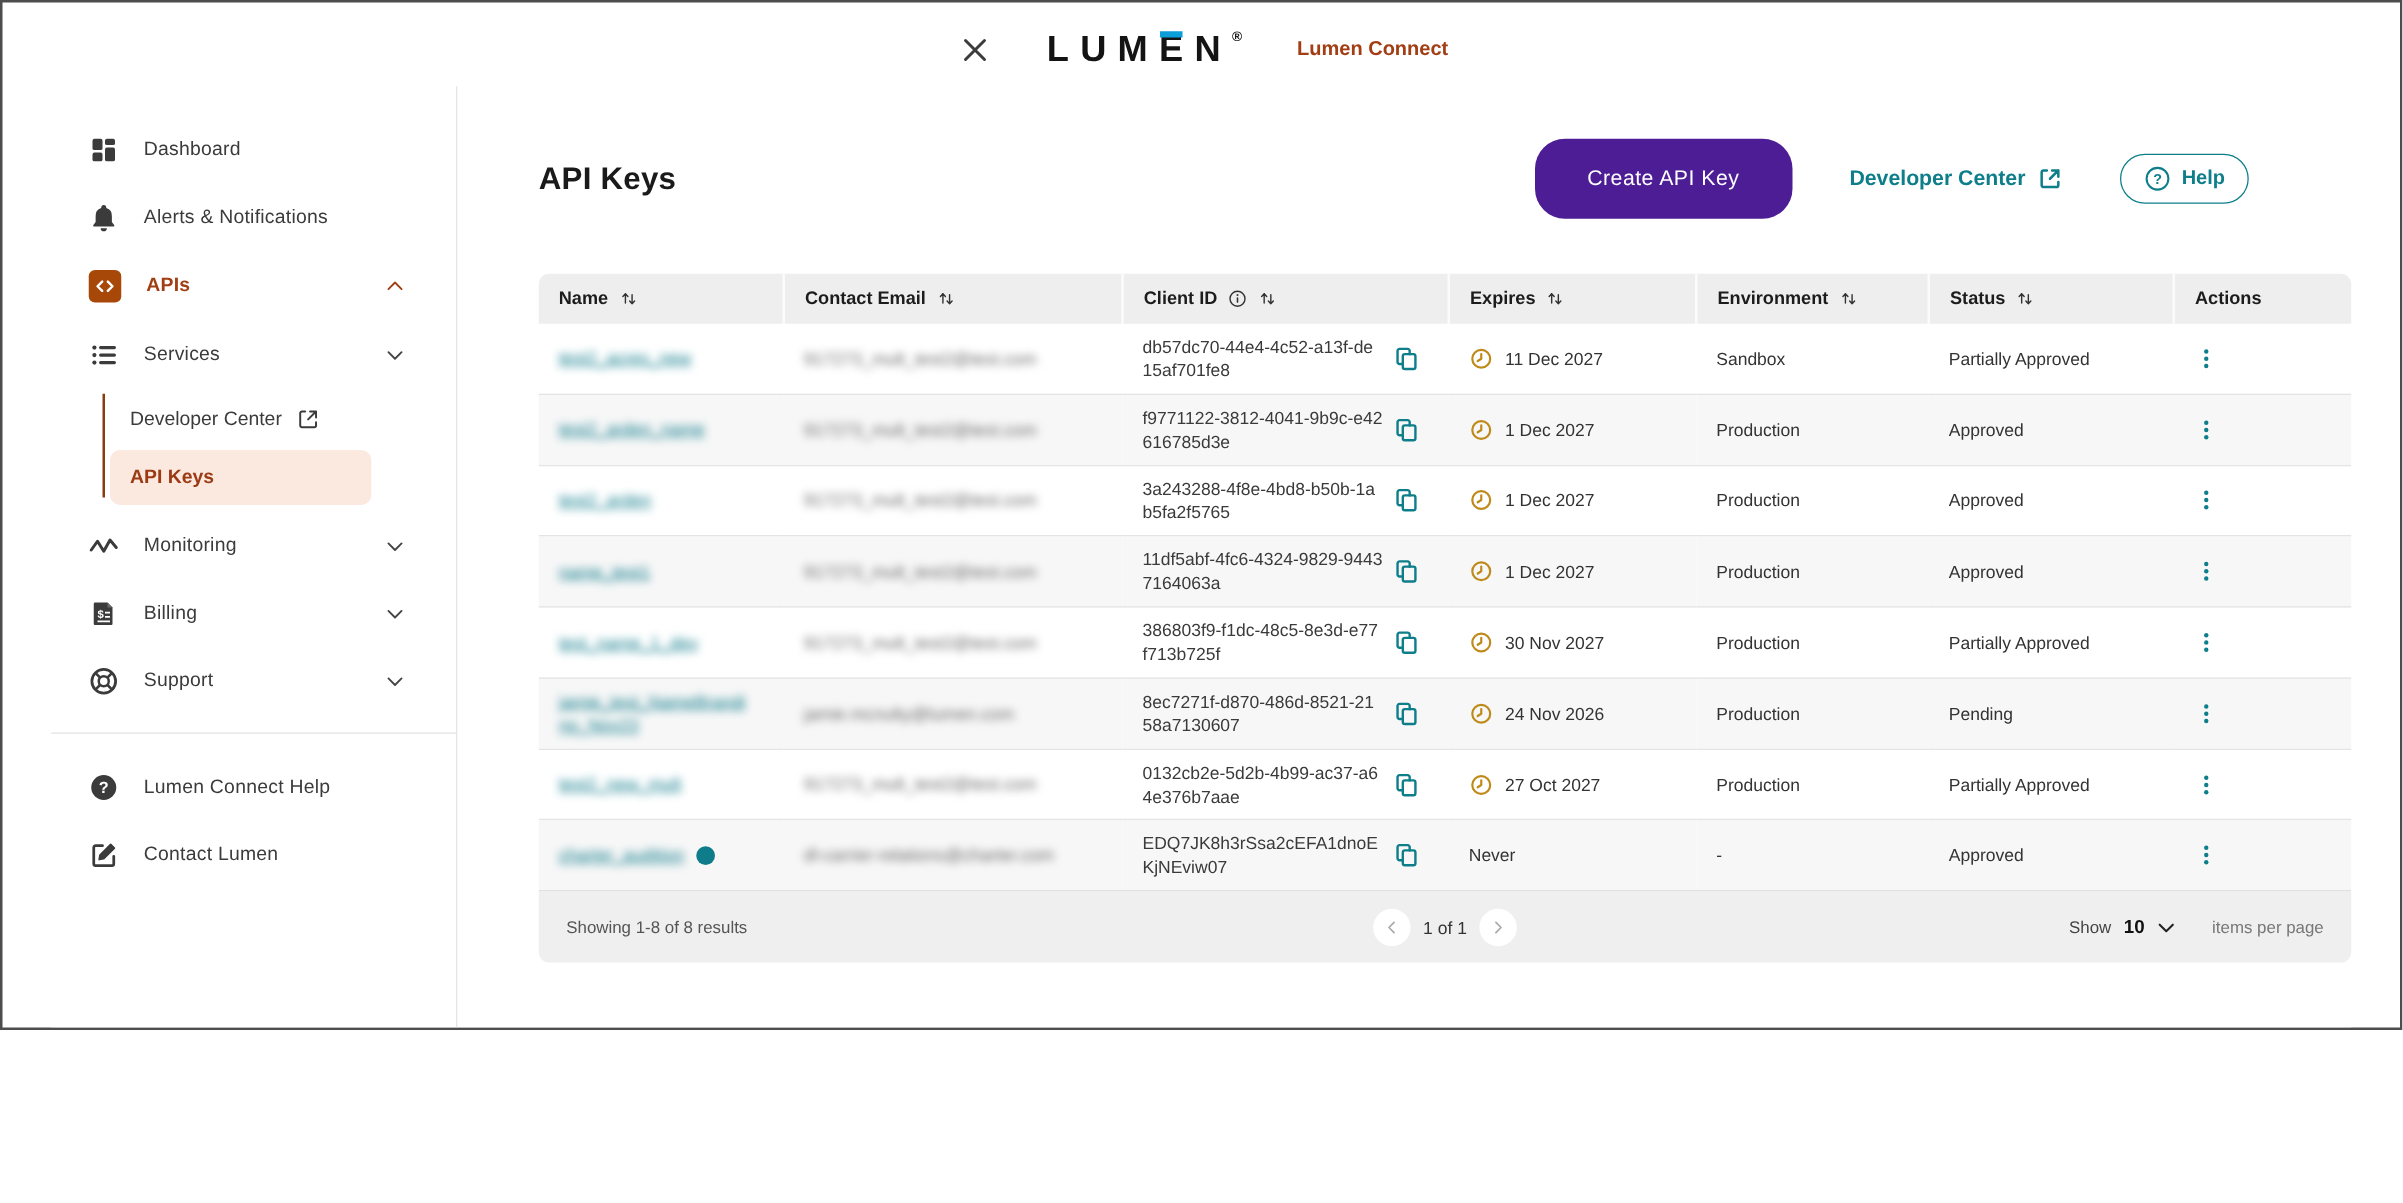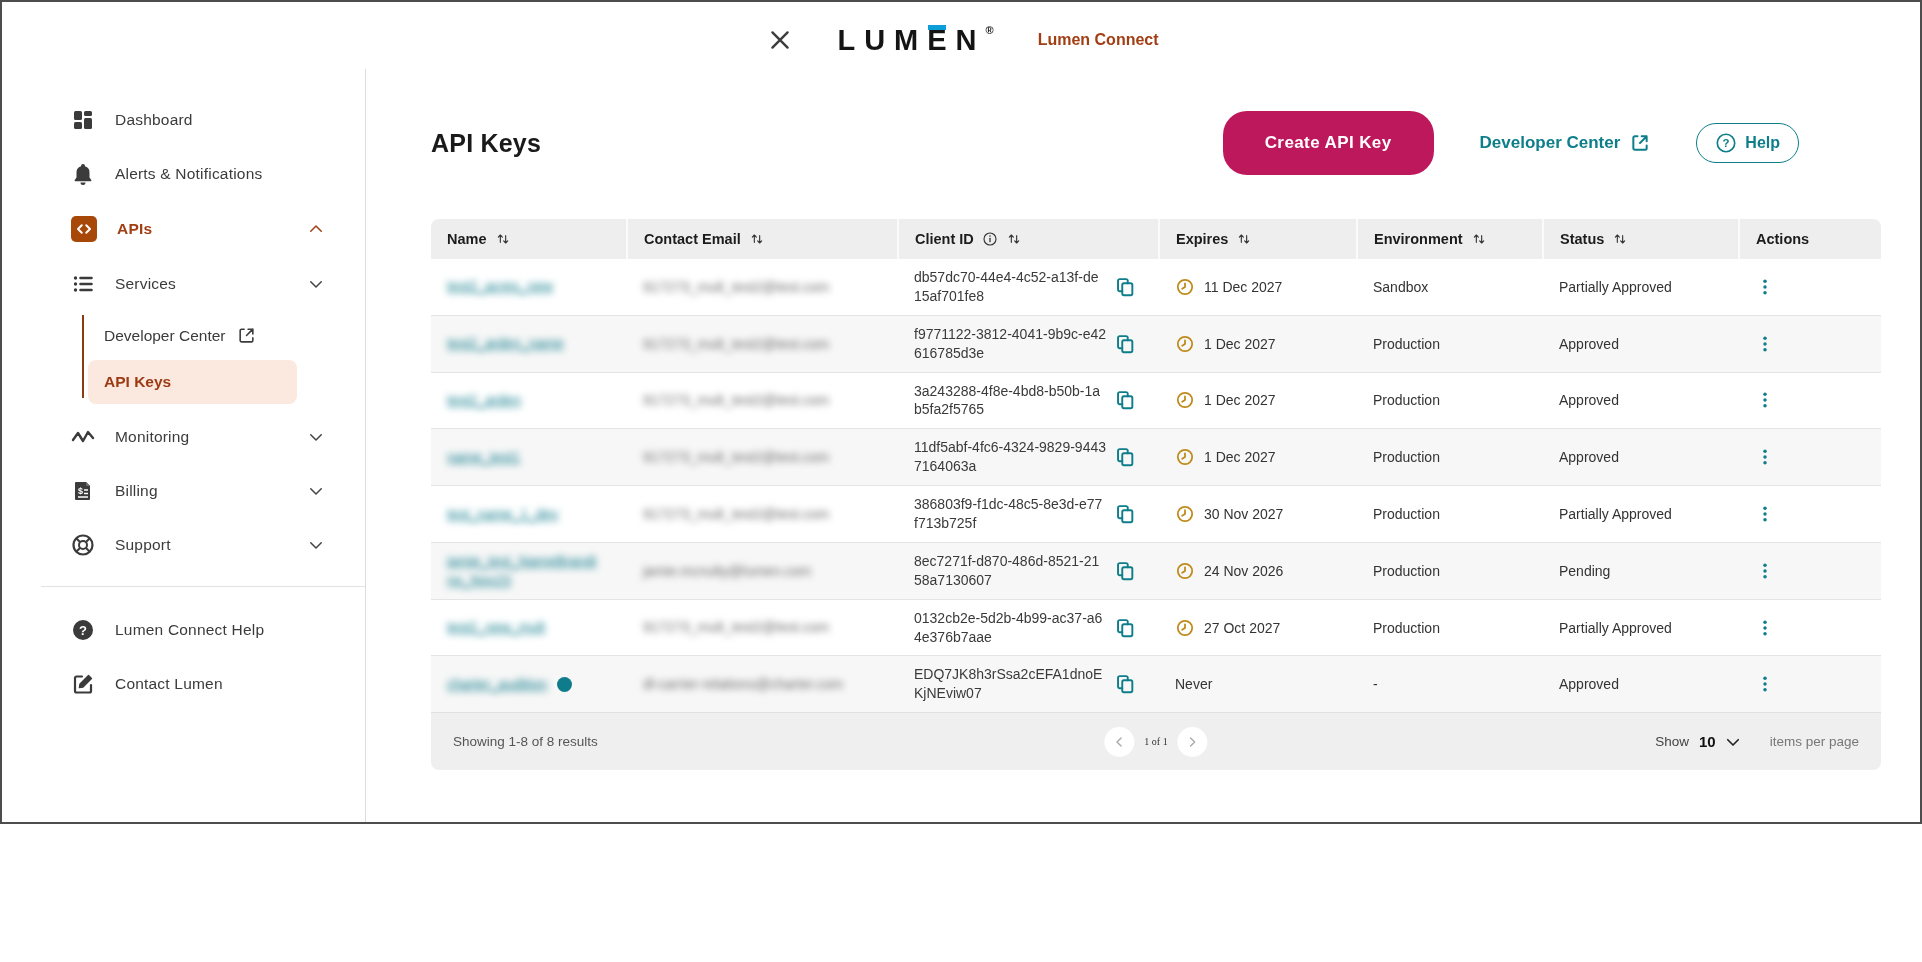--- a/index.html
+++ b/index.html
@@ -36,21 +36,21 @@
   .submenu::before { content:""; position:absolute; left:41px; top:2px; bottom:6px; width:2px; background:#8a3c10; }
   .sub-item { display:flex; align-items:center; gap:12px; padding:13px 16px 13px 63px; font-size:15.5px; color:#3b3b3b; cursor:pointer; }
   .sub-item.active { background:#fbe8de; border-radius:8px; margin:2px 68px 2px 47px; padding-left:16px; font-weight:700; color:#9c3a14; }
   .side-divider { height:1px; background:#e2e2e2; margin:14px 0 16px 0; }
 
   
   .main { flex:1; min-width:0; background:#fff; }
   .page-head { display:flex; align-items:center; margin:42px 82px 0 65px; }
   .page-title { font-size:25px; font-weight:800; color:#1a1a1a; letter-spacing:.2px; }
   .head-actions { margin-left:auto; display:flex; align-items:center; gap:46px; }
-  .btn-primary { background:#be185d; color:#fff; border:none; border-radius:24px; padding:22px 42px; font-size:17px; font-weight:700; letter-spacing:.4px; cursor:pointer; font-family:inherit; }
+  .btn-primary { background:#4c1d95; color:#fff; border:none; border-radius:24px; padding:22px 42px; font-size:17px; font-weight:400; letter-spacing:.4px; cursor:pointer; font-family:inherit; }
   .dev-link { display:flex; align-items:center; gap:10px; color:#0d7e8a; font-size:17px; font-weight:700; cursor:pointer; text-decoration:none; }
   .btn-help { display:flex; align-items:center; gap:8px; border:1.6px solid #0d7e8a; background:#fff; color:#0d7e8a; border-radius:20px; padding:8px 18px; font-size:16px; font-weight:700; cursor:pointer; font-family:inherit; }
 
   
   .table-wrap { margin:44px 0 0 65px; width:1450px; }
   table { border-collapse:collapse; width:100%; table-layout:fixed; }
   col.c-name{width:196px} col.c-email{width:271px} col.c-cid{width:261px}
   col.c-exp{width:198px} col.c-env{width:186px} col.c-status{width:196px} col.c-act{width:142px}
   thead th { background:#eeeeee; font-size:14.5px; font-weight:700; color:#1c1c1c; text-align:left; padding:12px 16px; border-right:2px solid #fbfbfb; }
   thead th:first-child { border-top-left-radius:8px; }
@@ -63,21 +63,21 @@
   .email-txt { color:#6a6a6a; word-break:break-all; display:inline-block; max-width:235px; line-height:1.3; }
   .cid-cell { display:flex; align-items:center; gap:8px; }
   .cid-text { width:192px; word-break:break-all; line-height:1.35; color:#3a3a3a; }
   .icon-btn { background:none; border:none; cursor:pointer; padding:0; display:flex; align-items:center; }
   .exp-cell { display:flex; align-items:center; gap:9px; }
   .badge-dot { width:15px; height:15px; border-radius:50%; background:#0f7c8c; display:inline-block; margin-left:10px; vertical-align:middle; flex:0 0 auto; }
   .name-cell-flex { display:flex; align-items:center; }
 
   
   .table-footer { background:#efefef; border-top:1px solid #e0e0e0; border-radius:0 0 8px 8px; display:flex; align-items:center; padding:12px 22px; height:58px; font-size:13.5px; color:#555; }
-  .pager { position:absolute; left:50%; transform:translateX(-50%); display:flex; align-items:center; gap:10px; color:#333; font-size:10px;font-family:Liberation Serif, serif; }
+  .pager { position:absolute; left:50%; transform:translateX(-50%); display:flex; align-items:center; gap:10px; color:#333; font-size:14px; }
   .table-footer { position:relative; }
   .pg-btn { width:30px; height:30px; border-radius:50%; background:#fff; border:none; display:flex; align-items:center; justify-content:center; cursor:pointer; color:#9a9a9a; }
   .footer-right { margin-left:auto; display:flex; align-items:center; gap:10px; }
   .show-lbl { color:#444; }
   .page-size { font-weight:800; color:#111; font-size:15px; display:flex; align-items:center; gap:8px; cursor:pointer; }
   .items-lbl { color:#777; margin-left:18px; }
   svg { display:block; }
 </style>
 </head>
 <body>

